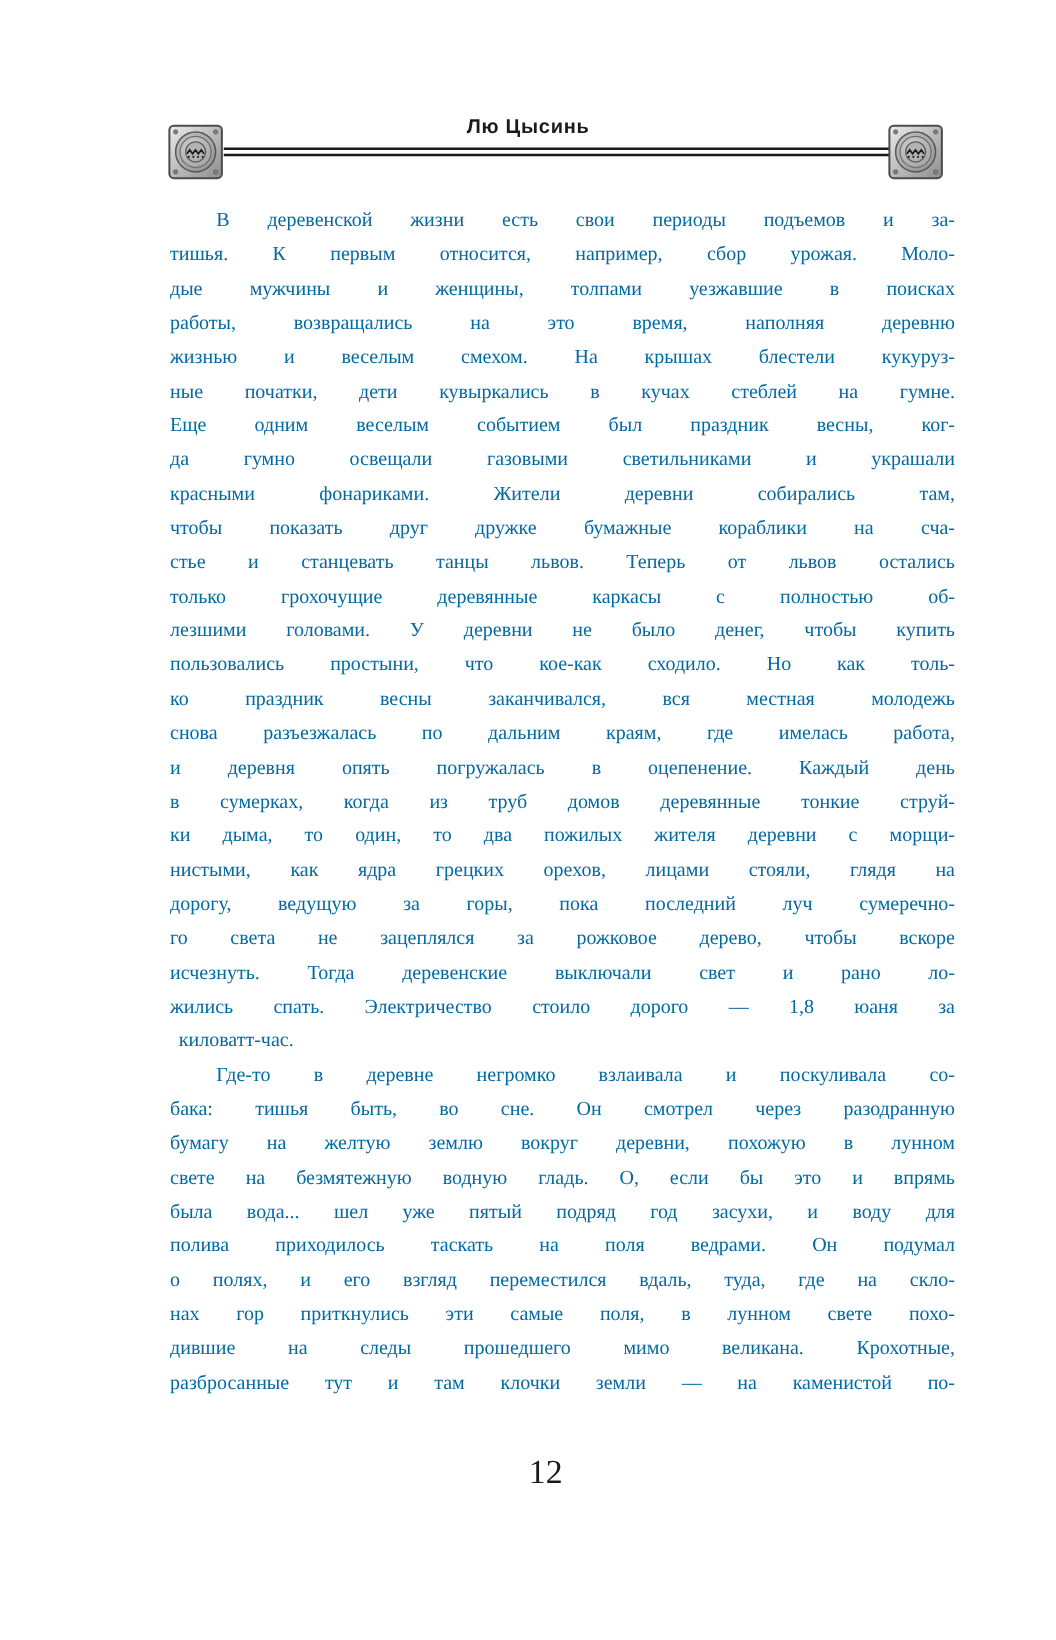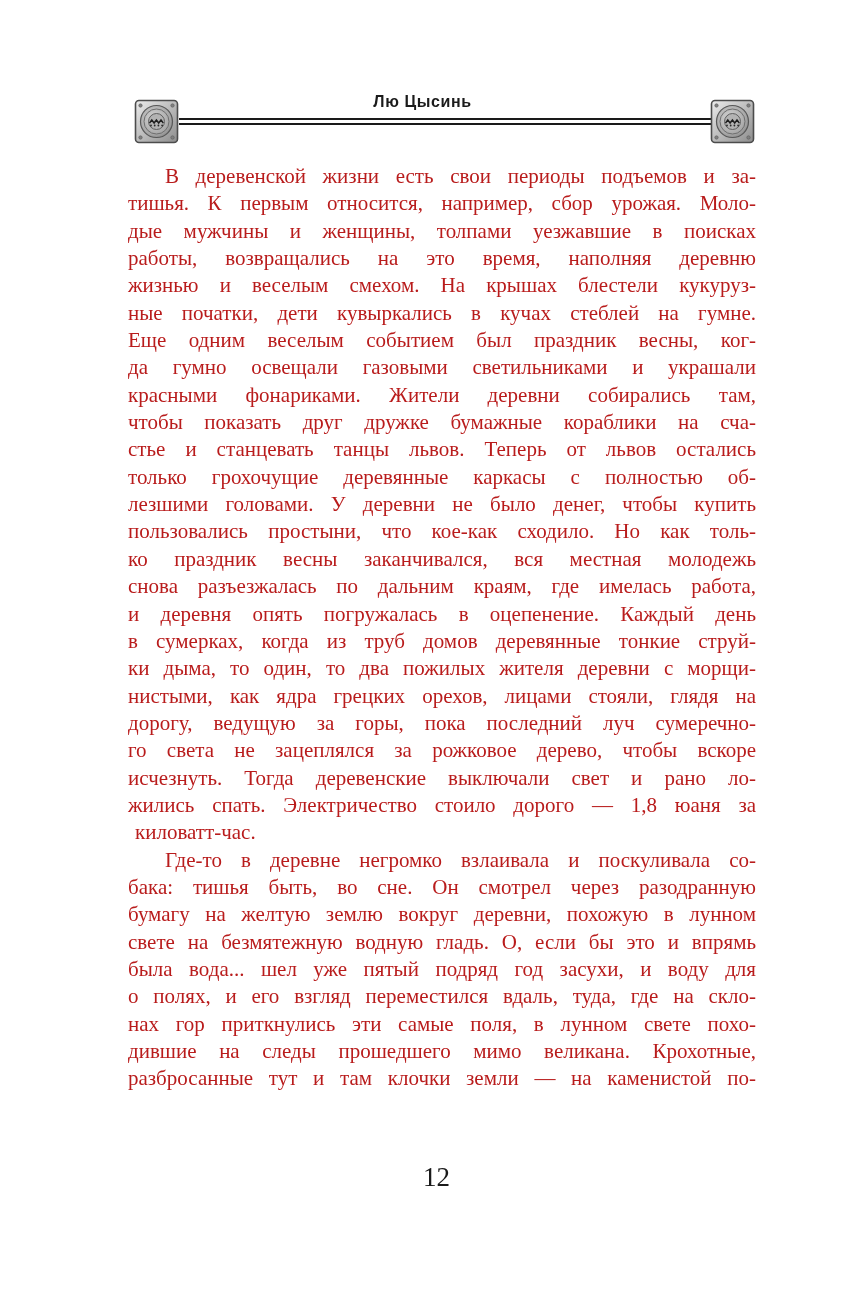--- a/index.html
+++ b/index.html
@@ -44,26 +44,26 @@
     top: 99px;
     width: 46px;
     height: 46px;
   }
   .ornament.left  { left: 134px; }
   .ornament.right { left: 710px; }
 
   
   .page-text {
     position: absolute;
-    left: 128px;
+    left: 136px;
     top: 163px;
     width: 628px;
-    font-size: 21px;
+    font-size: 16px;
     line-height: 27.35px;
-    color: #b91c1c;
+    color: #0369a1;
   }
   .paragraph { margin: 0; }
   .text-line {
     text-align: justify;
     text-align-last: justify;
     white-space: normal;
   }
   .text-line.indent { padding-left: 37px; }
   .text-line.no-justify { text-align-last: left; margin-left: 7px; }
 
@@ -173,20 +173,21 @@
       <div class="text-line">исчезнуть. Тогда деревенские выключали свет и рано ло-</div>
       <div class="text-line">жились спать. Электричество стоило дорого — 1,8 юаня за</div>
       <div class="text-line no-justify">киловатт-час.</div>
     </div>
     <div class="paragraph">
       <div class="text-line indent">Где-то в деревне негромко взлаивала и поскуливала со-</div>
       <div class="text-line">бака: тишья быть, во сне. Он смотрел через разодранную</div>
       <div class="text-line">бумагу на желтую землю вокруг деревни, похожую в лунном</div>
       <div class="text-line">свете на безмятежную водную гладь. О, если бы это и впрямь</div>
       <div class="text-line">была вода... шел уже пятый подряд год засухи, и воду для</div>
+      <div class="text-line">полива приходилось таскать на поля ведрами. Он подумал</div>
       <div class="text-line">о полях, и его взгляд переместился вдаль, туда, где на скло-</div>
       <div class="text-line">нах гор приткнулись эти самые поля, в лунном свете похо-</div>
       <div class="text-line">дившие на следы прошедшего мимо великана. Крохотные,</div>
       <div class="text-line">разбросанные тут и там клочки земли — на каменистой по-</div>
     </div>
   </div>
 
 <div class="page-number">12</div>
 
 </body></html>

